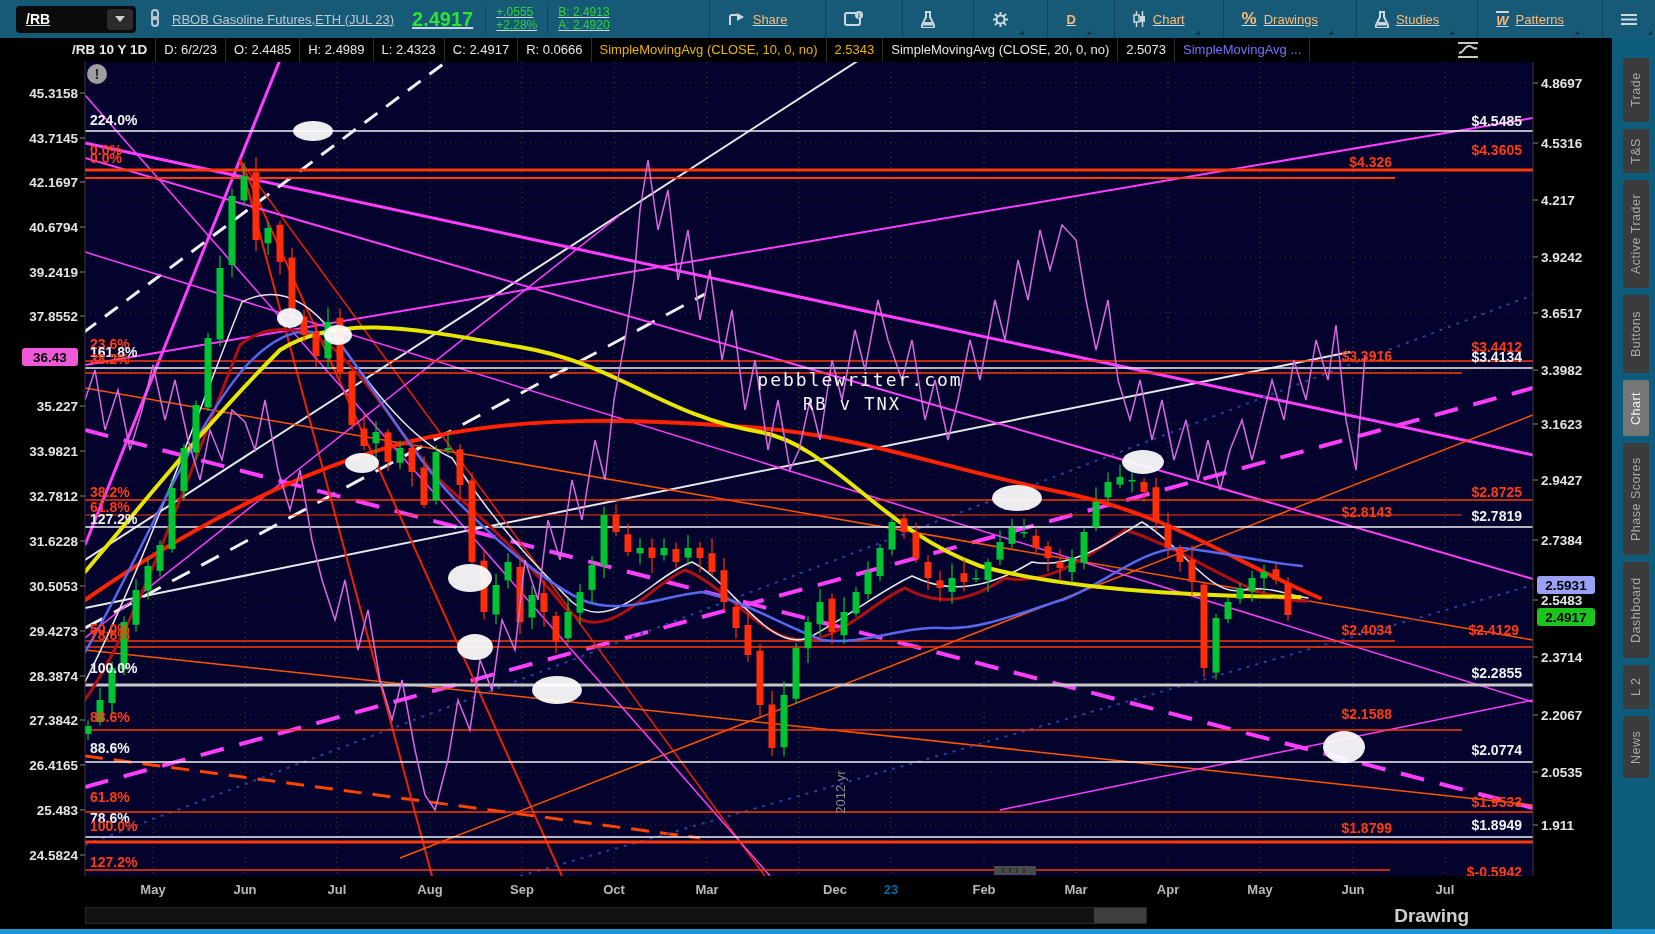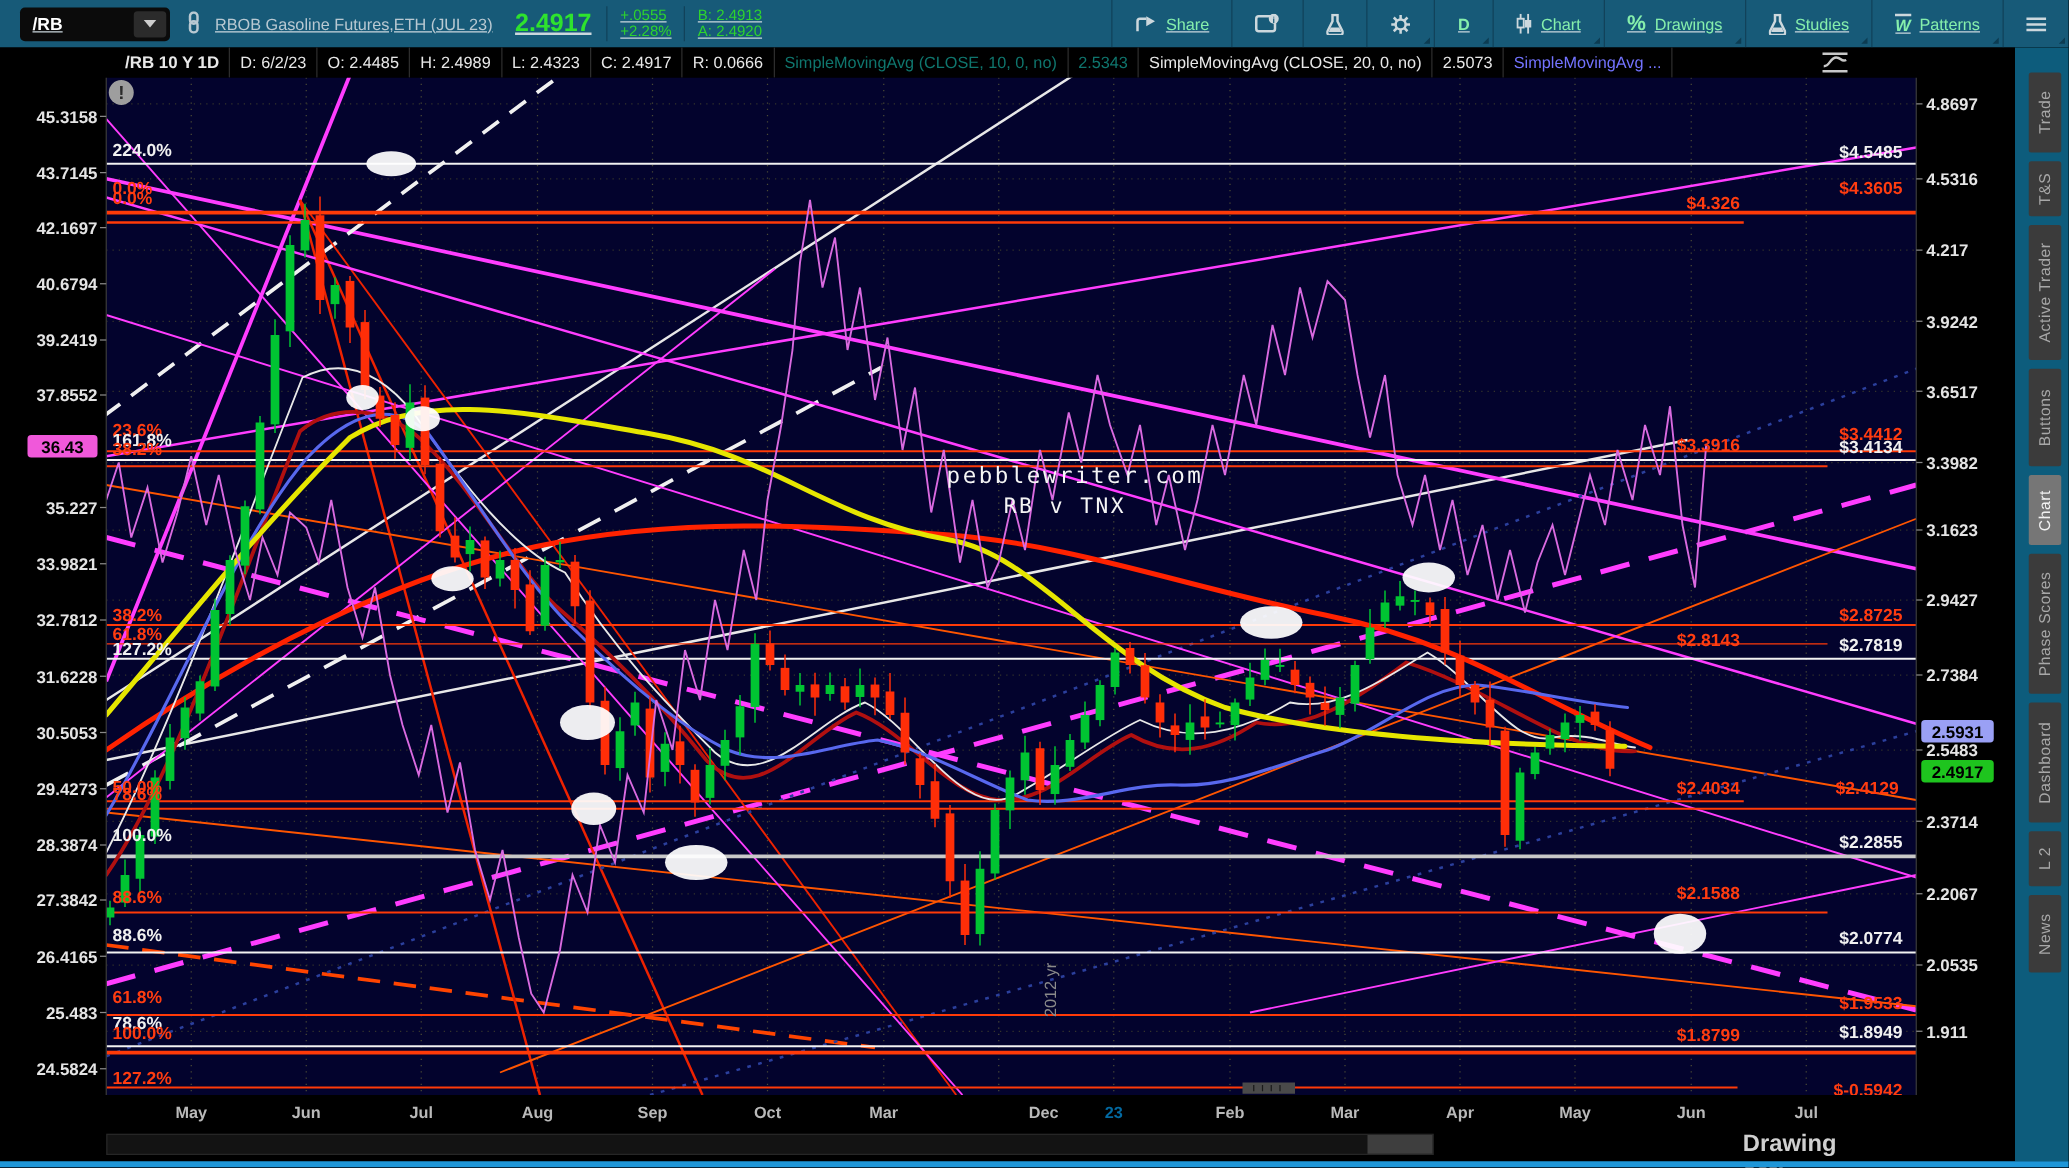--- a/index.html
+++ b/index.html
@@ -15,34 +15,34 @@
   .sym-dd{width:26px;height:21px;margin-right:3px;background:#2b2b2b;border-radius:3px;
     display:flex;align-items:center;justify-content:center;}
   .sym-dd:after{content:"";border-left:5px solid transparent;border-right:5px solid transparent;border-top:6px solid #cfcfcf;}
   .tb-link{margin:0 10px 0 12px;position:relative;}
   .tb-desc{color:#b9c9d2;margin-right:18px;white-space:nowrap;}
   .tb-price{color:#2ee32e;font-size:20px;font-weight:bold;margin-right:12px;}
   .tb-stack{display:flex;flex-direction:column;line-height:13px;font-size:12px;color:#2ed32e;
     padding:0 10px;border-left:1px solid #11425a;height:28px;justify-content:center;}
   .tb-spacer{flex:1;}
   .tbtn{display:flex;align-items:center;gap:7px;height:38px;padding:0 18px;border-left:1px solid #11425a;
-    color:#86efac;white-space:nowrap;position:relative;cursor:default;}
+    color:#fdba74;white-space:nowrap;position:relative;cursor:default;margin-left:20px;}
   .tbtn.dd:after{content:"";position:absolute;right:3px;bottom:3px;
     border-left:5px solid transparent;border-bottom:5px solid #0d3c52;}
   .tbtn svg{display:block;}
   .glyph-pct{font-size:17px;font-weight:bold;}
   .glyph-w{font-size:13px;font-weight:bold;border-top:2px solid #cdd8dd;padding-top:0px;font-style:italic;}
   .glyph-d{font-weight:bold;font-size:13px;}
 
   
   .chart-header{position:absolute;top:38px;left:0;width:1655px;height:24px;background:#000;
-    display:flex;align-items:flex-end;font-size:13px;color:#e8e8e8;box-sizing:border-box;padding-left:92px;}
+    display:flex;align-items:flex-end;font-size:13px;color:#e8e8e8;box-sizing:border-box;padding-left:64px;}
   .hcell{padding:0 8px;line-height:24px;border-right:1px solid #2d2d2d;white-space:nowrap;}
   .hcell.first{font-weight:bold;font-size:13.5px;}
-  .hred{color:#0f766e;}
+  .hred{color:#eab308;}
   .hblue{color:#7373ff;}
   .hdr-icon{position:absolute;left:1456px;top:40px;}
 
   
   #chart-wrap{position:absolute;top:62px;left:0;width:1655px;height:814px;}
 
   
   .sidebar{position:absolute;left:1612px;top:38px;width:43px;height:891px;background:#0d5c7c;}
   .side-tab{position:absolute;left:11px;width:26px;background:#3b3b3b;color:#a8a8a8;border-radius:2px;
     writing-mode:vertical-rl;transform:rotate(180deg);display:flex;align-items:center;justify-content:center;

